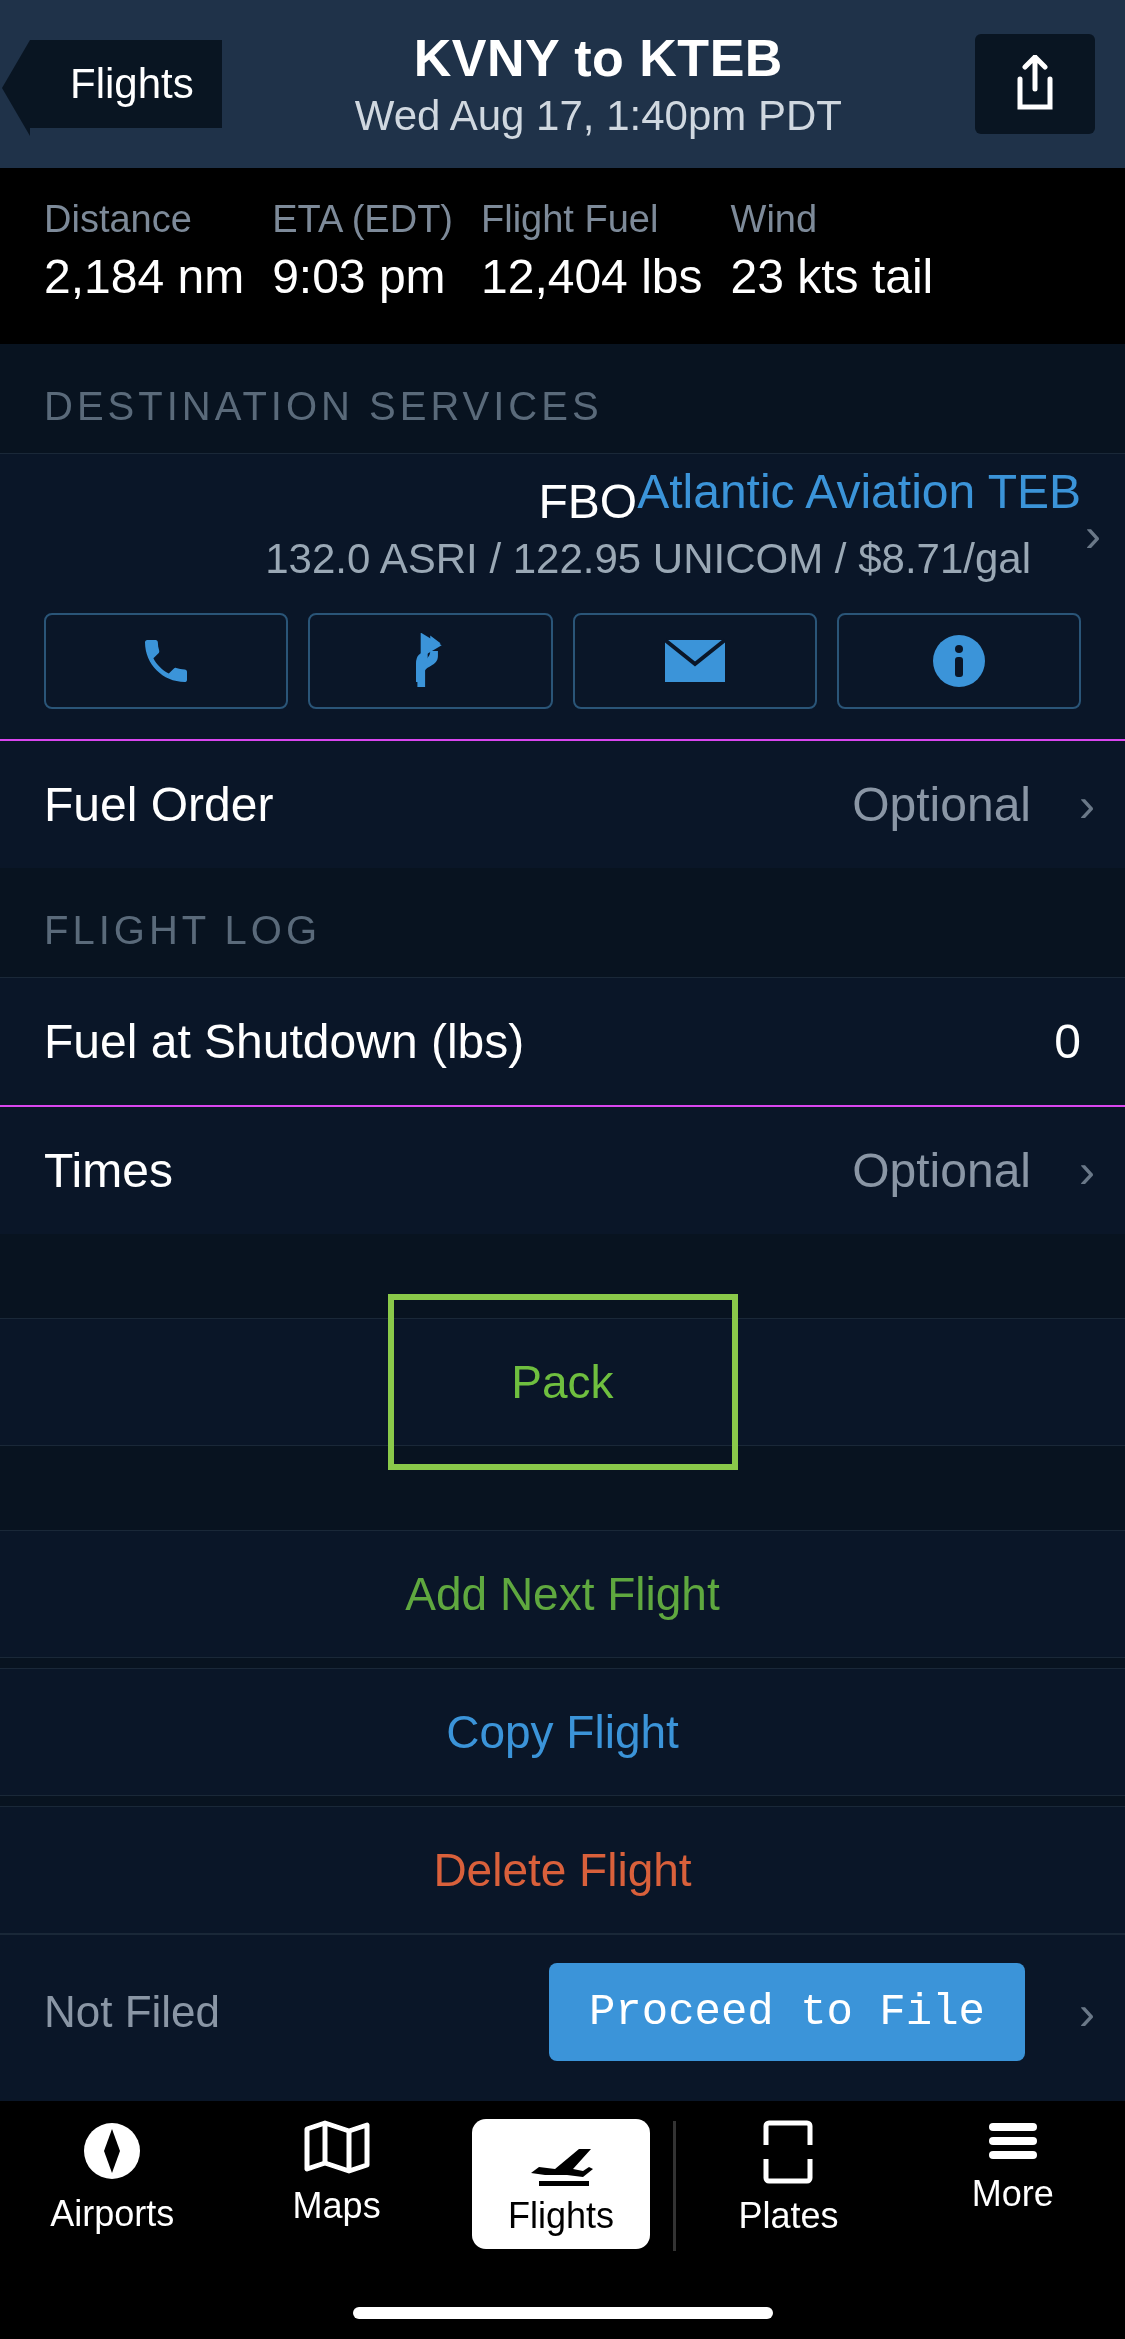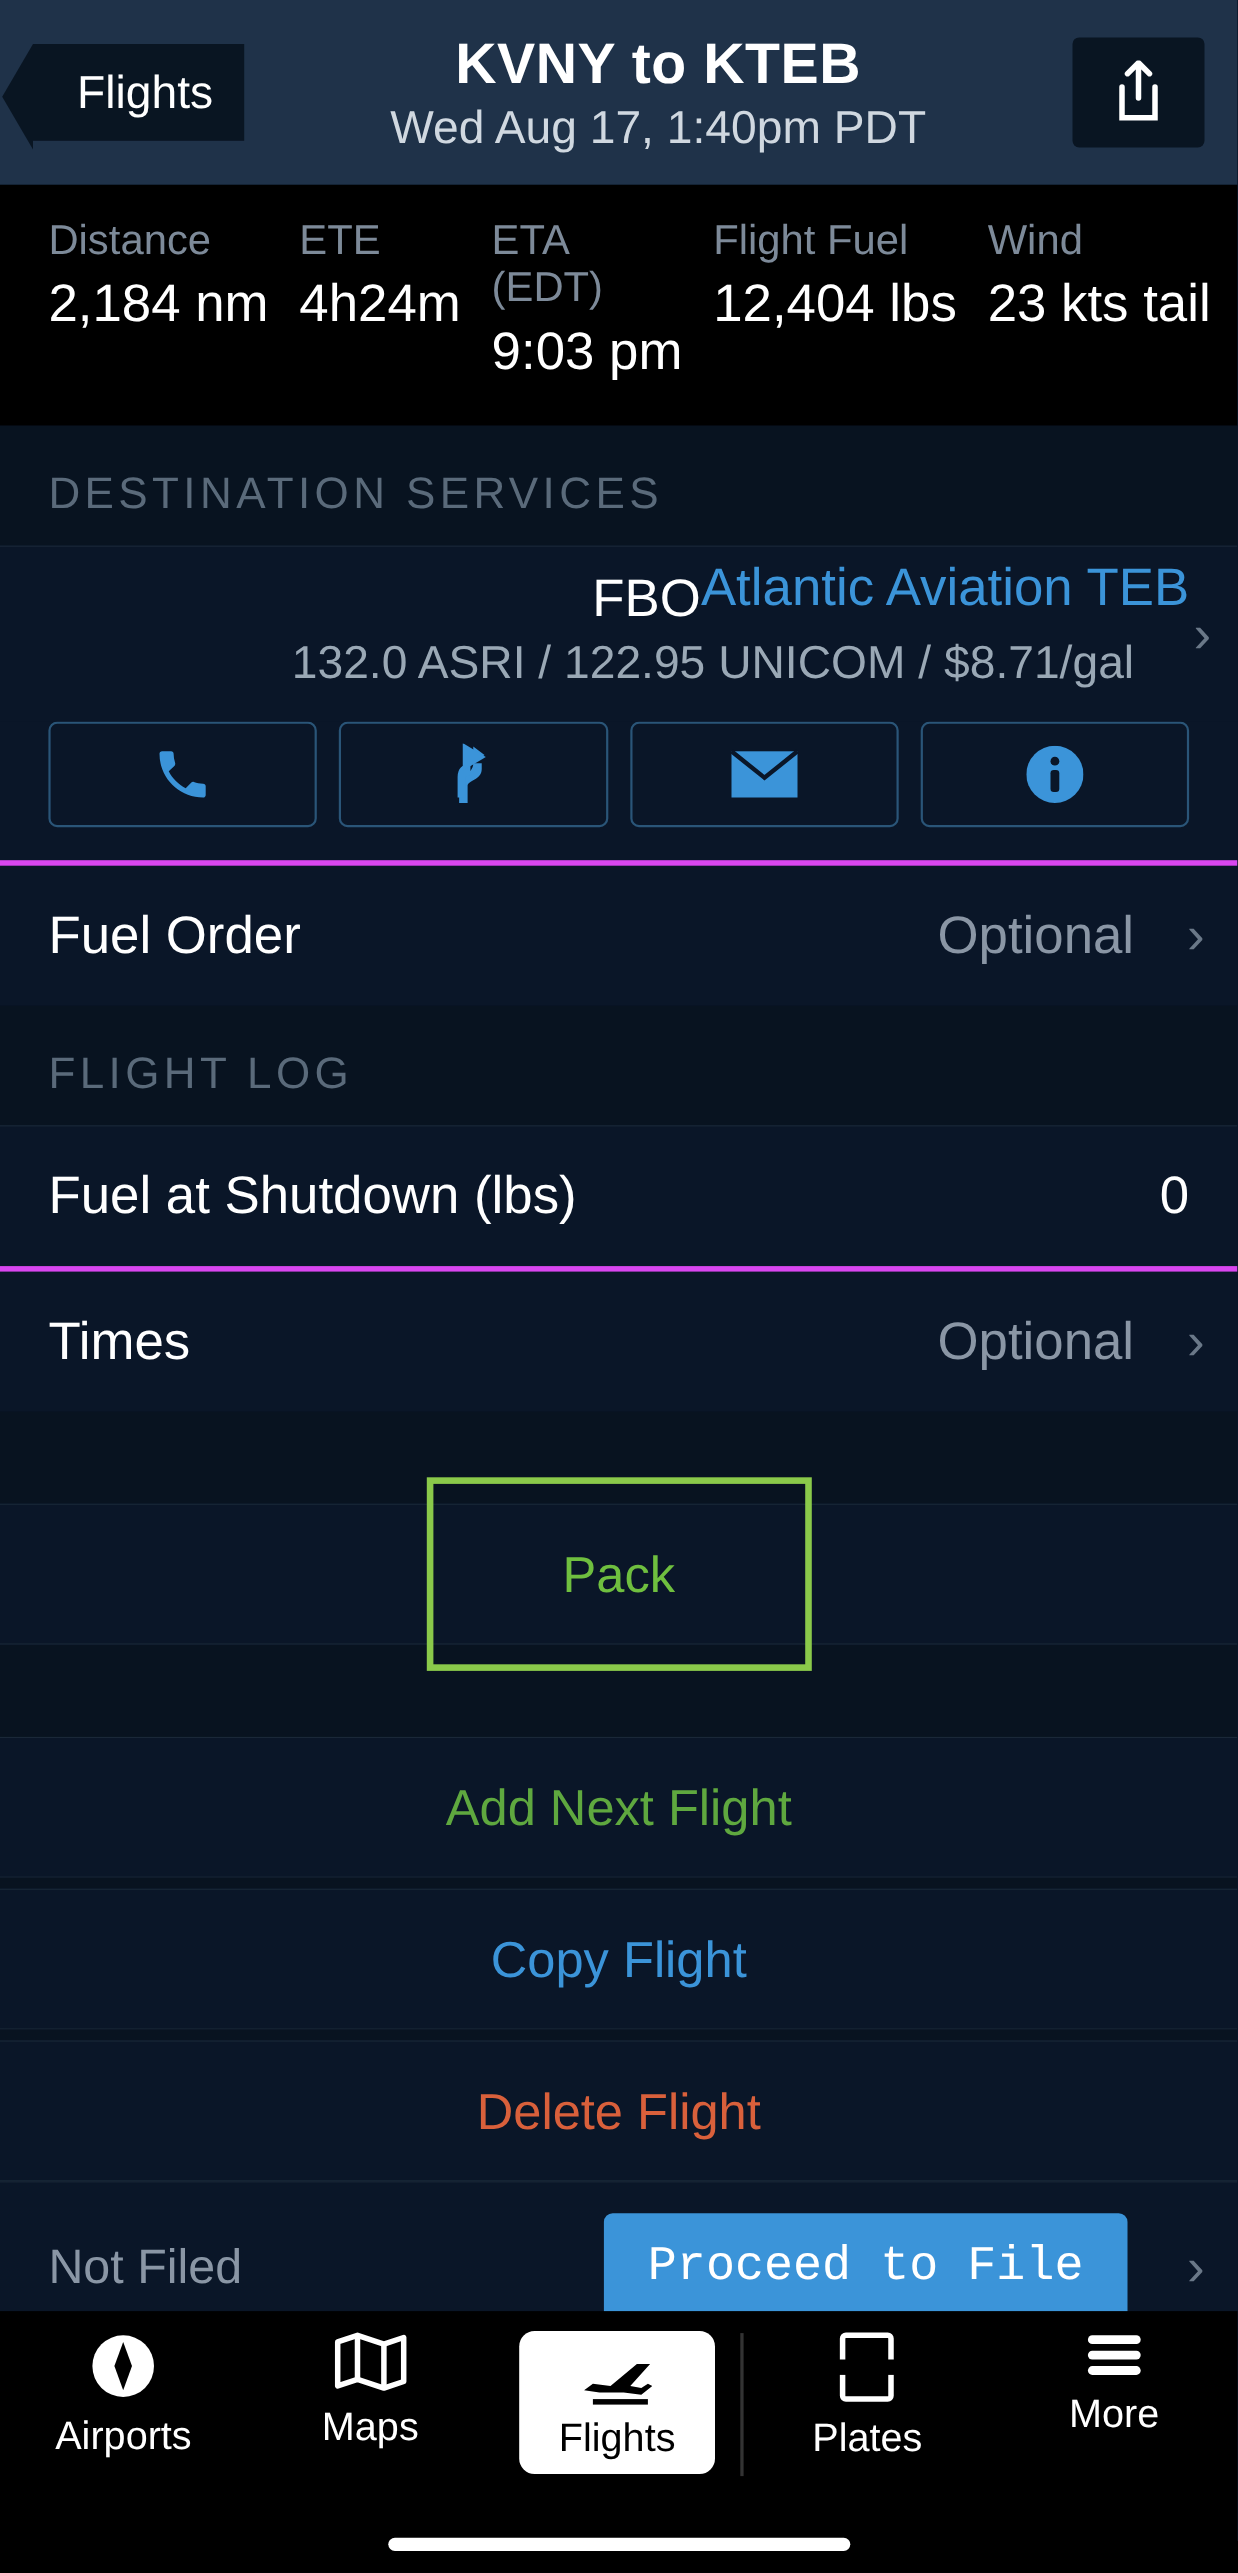--- a/index.html
+++ b/index.html
@@ -29,21 +29,21 @@
   .fbo-label { color:#fff; font-size:48px; }
   .fbo-name { color:#3b94d9; font-size:48px; font-weight:500; position:relative; top:-10px; overflow:hidden; max-height:46px;}
   .fbo-sub { color:#9aa8b5; font-size:42px; margin-top:6px; text-align:right; margin-right:50px;}
   .fbo-chevron { position:absolute; right:24px; top:50%; transform:translateY(-50%); color:#6a7888; font-size:48px;}
   
   
   .action-buttons { display:flex; gap:20px; padding: 0 44px 30px 44px; background:#0a1628; }
   .action-btn { flex:1; height:96px; border:2px solid #2a5578; background:transparent; border-radius:8px; display:flex; align-items:center; justify-content:center; }
   
   
-  .list-row { background:#0a1628; padding: 36px 44px; display:flex; justify-content:space-between; align-items:center; border-top:5px solid #d946ef; position:relative; }
+  .list-row { background:#0a1628; padding: 36px 44px; display:flex; justify-content:space-between; align-items:center; border-top:2px solid #d946ef; position:relative; }
   .list-row.first-in-section { border-top:1px solid #1a2838; }
   .row-label { color:#fff; font-size:48px; }
   .row-value { color:#8a96a5; font-size:48px; margin-right:50px; }
   .row-value.white { color:#fff; margin-right:0; }
   .row-chevron { position:absolute; right:30px; color:#6a7888; font-size:48px; }
   
   
   .gap { background:#081320; height:84px; }
   .gap-small { background:#081320; height:10px; }
   .action-row { background:#0a1628; height:128px; display:flex; align-items:center; justify-content:center; font-size:46px; border-top:1px solid #1a2838; border-bottom:1px solid #1a2838;}
@@ -87,24 +87,20 @@
       </svg>
   </button>
 </div>
 
 <div class="stats">
   <div class="stat">
     <span class="stat-label">Distance</span>
     <span class="stat-value">2,184 nm</span>
   </div>
   <div class="stat">
-    <span class="stat-label">ETE</span>
-    <span class="stat-value">4h24m</span>
-  </div>
-  <div class="stat">
     <span class="stat-label">ETA (EDT)</span>
     <span class="stat-value">9:03 pm</span>
   </div>
   <div class="stat">
     <span class="stat-label">Flight Fuel</span>
     <span class="stat-value">12,404 lbs</span>
   </div>
   <div class="stat">
     <span class="stat-label">Wind</span>
     <span class="stat-value">23 kts tail</span>

